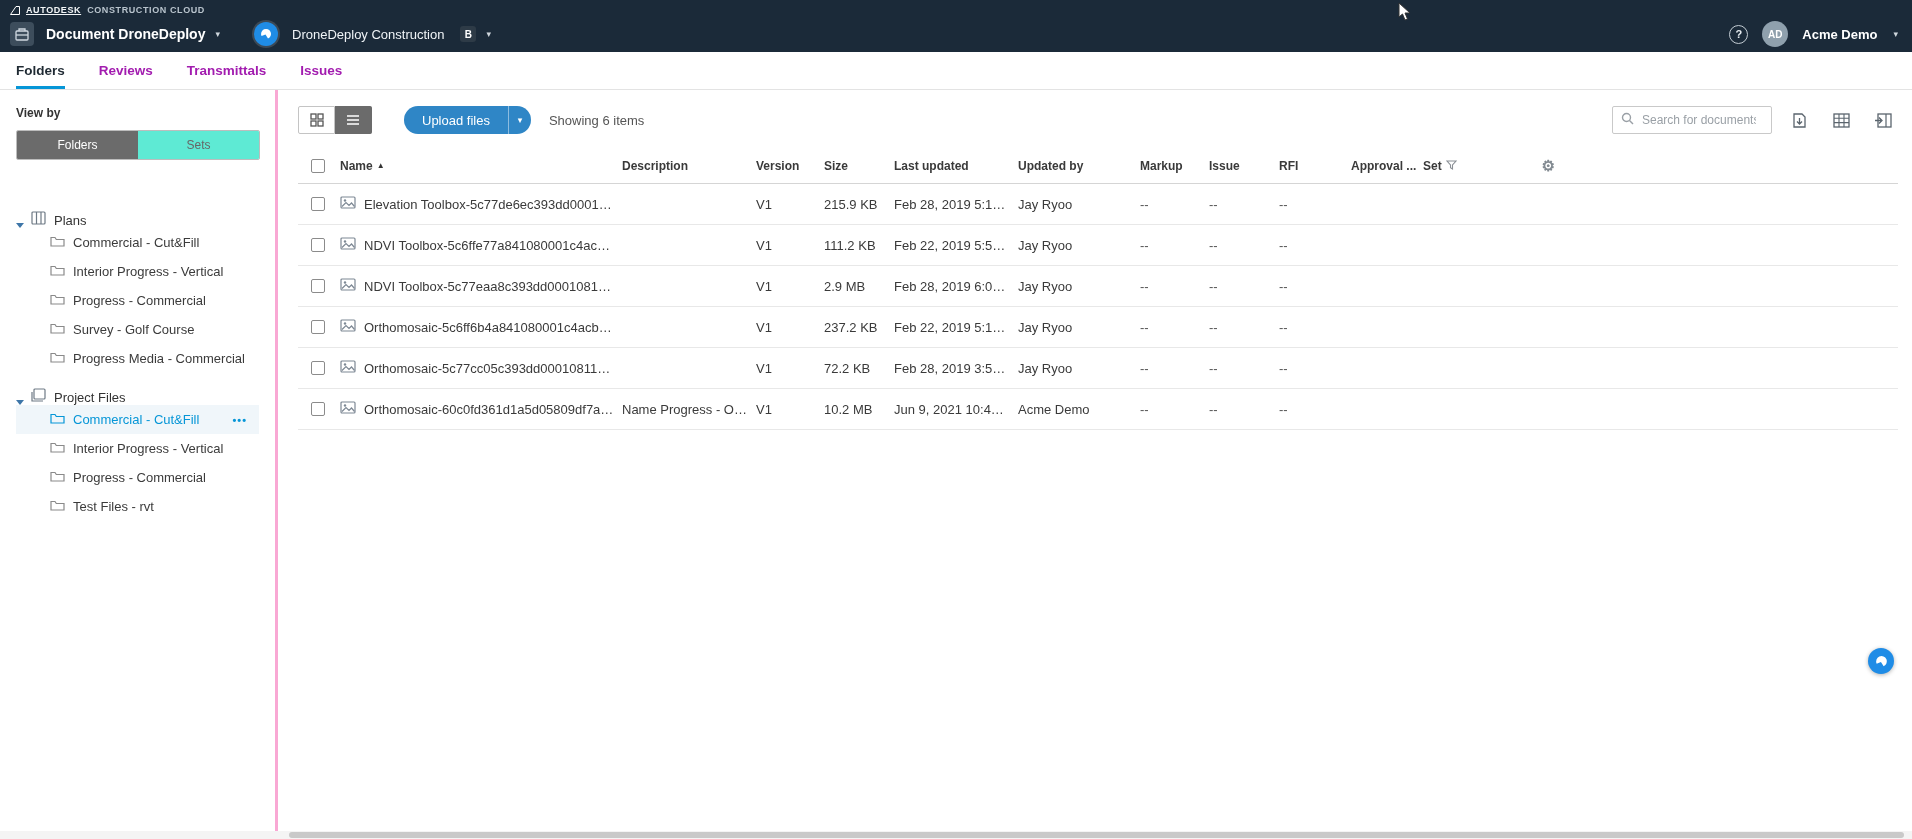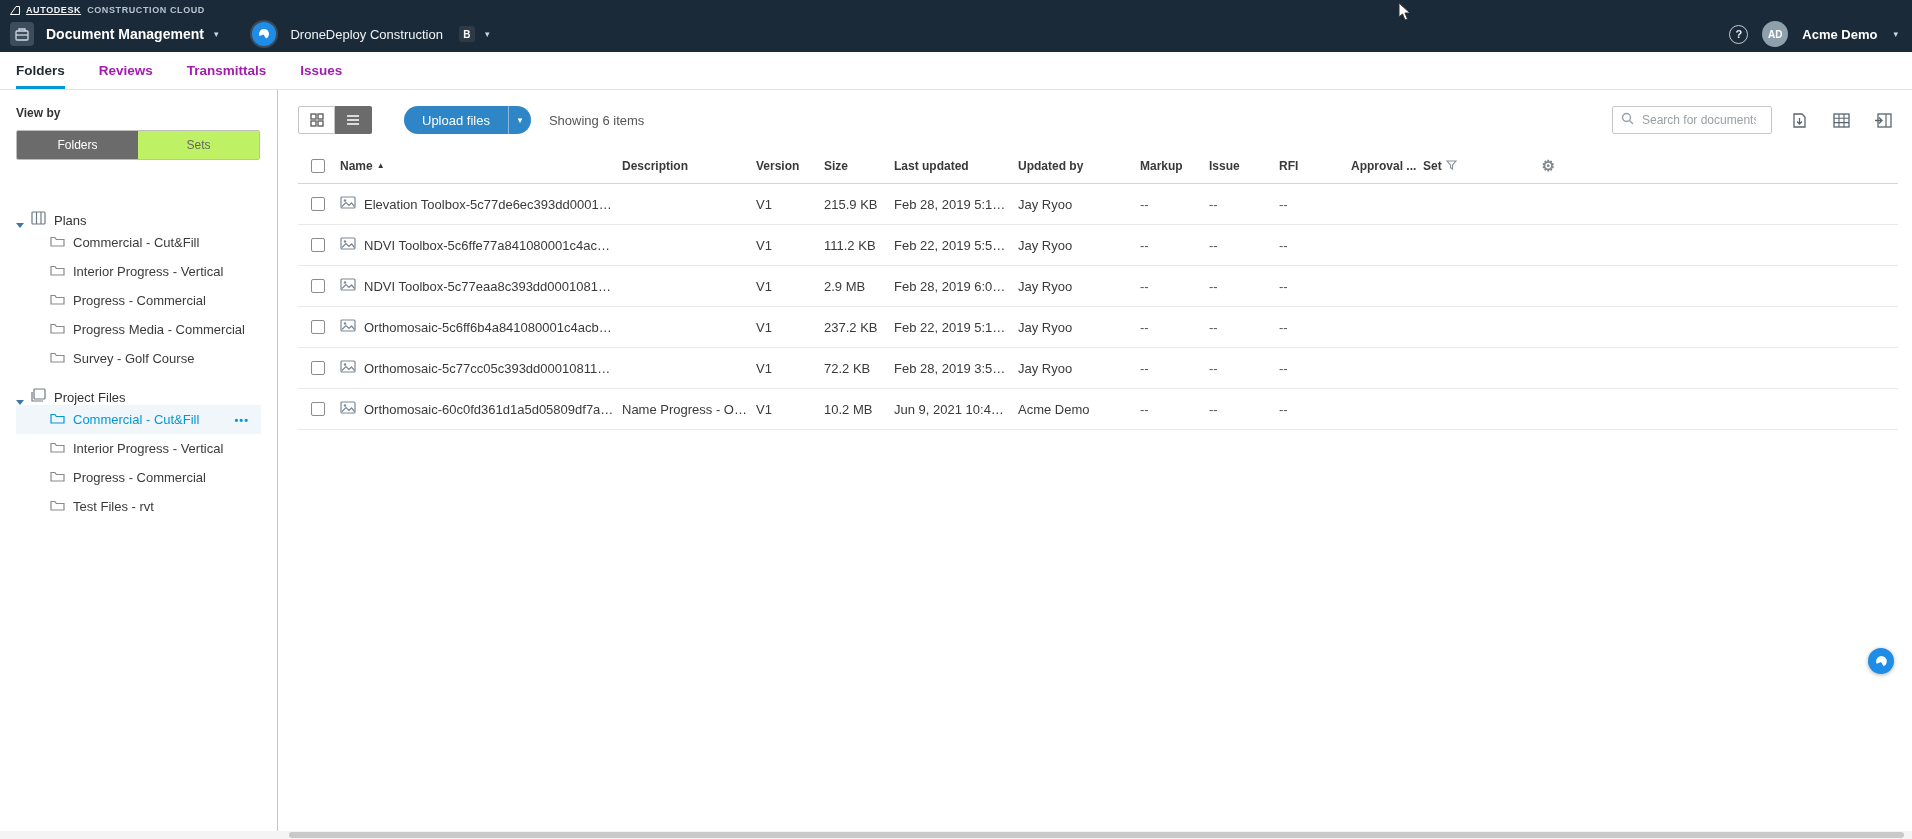--- a/index.html
+++ b/index.html
@@ -34,27 +34,27 @@
   .account-name{font-size:13px;font-weight:bold;color:#fff;}
 
   
   .tabs{display:flex;background:#fff;border-bottom:1px solid #e3e3e3;height:38px;padding-left:16px;}
   .tab{margin-right:34px;font-size:13.5px;color:#a21caf;line-height:37px;position:relative;cursor:pointer;white-space:nowrap;font-weight:bold;}
   .tab.active{color:#1f2a33;font-weight:bold;}
   .tab.active::after{content:"";position:absolute;left:0;right:0;bottom:0;height:3px;background:var(--accent);}
 
   
   .body-wrap{display:flex;height:743px;}
-  .sidebar{width:278px;border-right:1px solid #f9a8d4;padding:16px 16px 0 16px;flex-shrink:0;}
+  .sidebar{width:278px;border-right:3px solid #f9a8d4;padding:16px 16px 0 16px;flex-shrink:0;}
   .main{flex:1;padding:16px 14px 0 20px;min-width:0;}
 
   
   .view-by{font-size:12px;font-weight:bold;color:#333;margin-bottom:10px;}
   .toggle-group{display:flex;width:244px;border:1px solid #bdbdbd;border-radius:2px;overflow:hidden;}
-  .toggle-btn{flex:1;height:28px;font-size:12px;display:flex;align-items:center;justify-content:center;background:#bef264;color:#666;cursor:pointer;}
+  .toggle-btn{flex:1;height:28px;font-size:12px;display:flex;align-items:center;justify-content:center;background:#5eead4;color:#666;cursor:pointer;}
   .toggle-btn.selected{background:var(--toggle-selected);color:#fff;}
   .tree{margin-top:38px;}
   .section-header{display:flex;align-items:flex-end;gap:7px;height:30px;font-size:13px;color:#333;cursor:pointer;}
   .caret-down{width:0;height:0;border-left:4.5px solid transparent;border-right:4.5px solid transparent;border-top:5.5px solid #3e76a8;}
   .tree-item{display:flex;align-items:center;gap:8px;height:29px;padding-left:34px;font-size:13px;color:#3b3b3b;cursor:pointer;}
   .tree-item.selected{color:var(--accent);background:#f0f6fa;}
   .tree-item .more-dots{margin-left:auto;margin-right:12px;color:var(--accent);font-size:11px;font-weight:bold;letter-spacing:1px;}
   .folder-icon svg path{stroke:#8a8a8a;}
   .tree-item.selected .folder-icon svg path{stroke:var(--accent);}
   .section-gap{height:2px;}
@@ -109,21 +109,21 @@
     <span class="brand-sub">CONSTRUCTION CLOUD</span>
   </div>
   <div class="topbar-main">
     <span class="module-icon">
       <svg width="14" height="14" viewBox="0 0 14 14">
           <rect x="1" y="4" width="12" height="9" rx="1" fill="none" stroke="#cfd8e0" stroke-width="1.3"></rect>
           <path d="M4 4 V2 h6 v2" fill="none" stroke="#cfd8e0" stroke-width="1.3"></path>
           <path d="M1 8 h12" stroke="#cfd8e0" stroke-width="1.3"></path>
         </svg>
     </span>
-    <span class="module-title">Document Management</span>
+    <span class="module-title">Document DroneDeploy</span>
     <span class="caret">▾</span>
     <span class="dd-logo">
       <svg width="14" height="14" viewBox="0 0 14 14">
           <path d="M2.5 9 A5 5 0 1 1 9 11.5 L6.5 7.5 Z" fill="#fff"></path>
         </svg>
     </span>
     <span class="project-name">DroneDeploy Construction</span>
     <span class="b-badge">B</span>
     <span class="caret">▾</span>
     <div class="topbar-right">
@@ -178,27 +178,27 @@
       <div class="tree-item">
         <span class="folder-icon"><svg width="15" height="12" viewBox="0 0 15 12">
               <path d="M1 2.5 h4 l1.3 2 h7.7 v6.5 h-13 z M1 2.5 v8.5" fill="none" stroke-width="1.2"></path>
             </svg></span>
         <span>Progress - Commercial</span>
       </div>
       <div class="tree-item">
         <span class="folder-icon"><svg width="15" height="12" viewBox="0 0 15 12">
               <path d="M1 2.5 h4 l1.3 2 h7.7 v6.5 h-13 z M1 2.5 v8.5" fill="none" stroke-width="1.2"></path>
             </svg></span>
+        <span>Survey - Golf Course</span>
+      </div>
+      <div class="tree-item">
+        <span class="folder-icon"><svg width="15" height="12" viewBox="0 0 15 12">
+              <path d="M1 2.5 h4 l1.3 2 h7.7 v6.5 h-13 z M1 2.5 v8.5" fill="none" stroke-width="1.2"></path>
+            </svg></span>
         <span>Progress Media - Commercial</span>
-      </div>
-      <div class="tree-item">
-        <span class="folder-icon"><svg width="15" height="12" viewBox="0 0 15 12">
-              <path d="M1 2.5 h4 l1.3 2 h7.7 v6.5 h-13 z M1 2.5 v8.5" fill="none" stroke-width="1.2"></path>
-            </svg></span>
-        <span>Survey - Golf Course</span>
       </div>
 
       <div class="section-gap"></div>
 
       <div class="section-header">
         <span class="caret-down"></span>
         <span>
           <svg width="16" height="14" viewBox="0 0 16 14">
               <rect x="3" y="1" width="11" height="10" rx="1" fill="none" stroke="#6e7a85" stroke-width="1.2"></rect>
               <path d="M1 4 v9 h11" fill="none" stroke="#6e7a85" stroke-width="1.2"></path>

